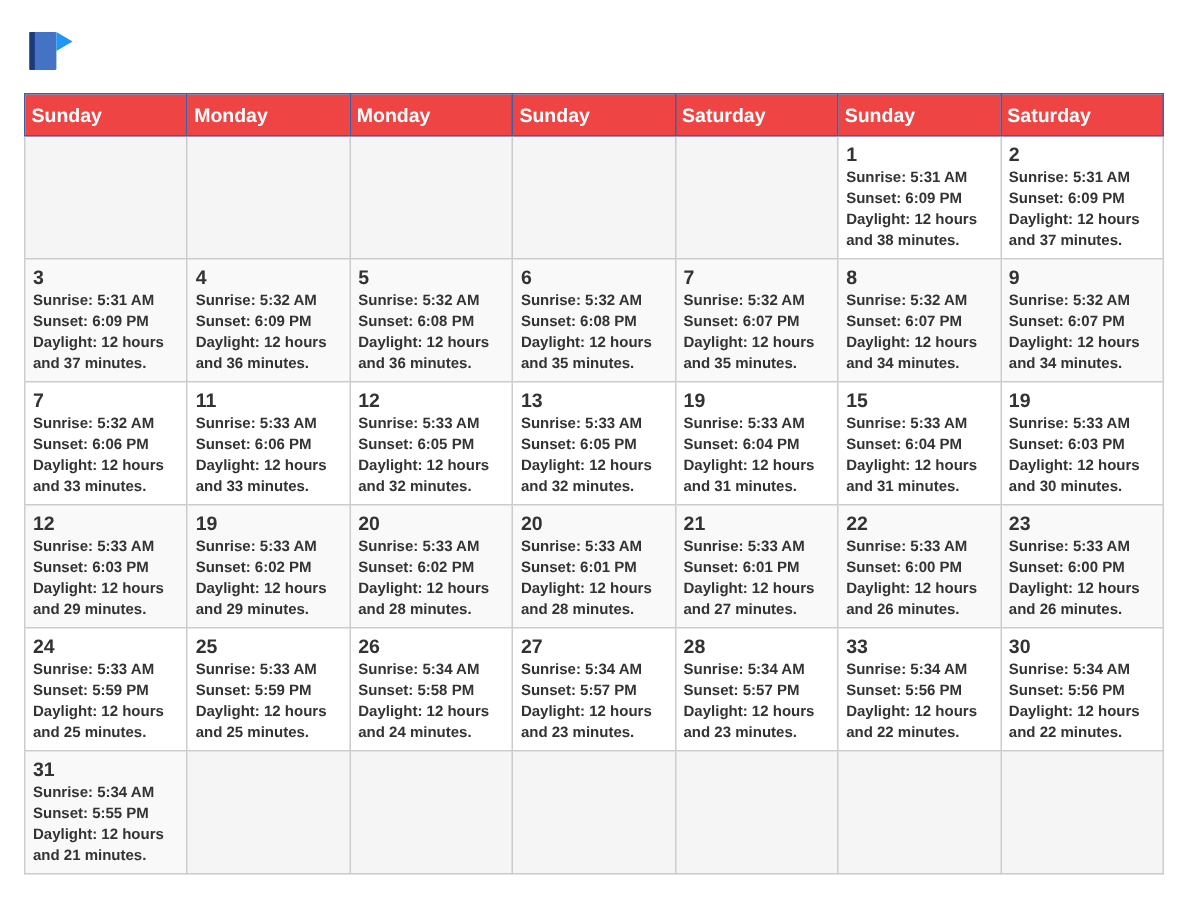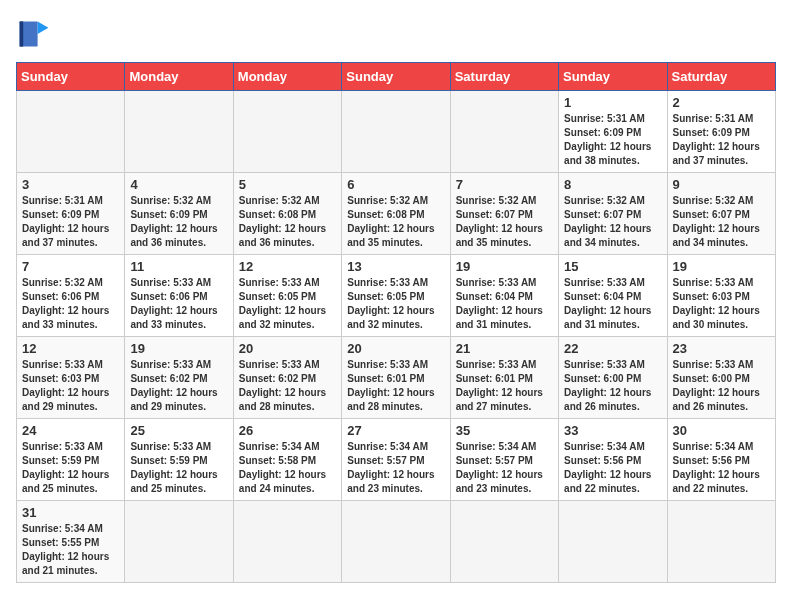--- a/index.html
+++ b/index.html
@@ -244,21 +244,21 @@
         </td>
         <td>
           <span class="day-number">26</span>
           <div class="day-info">Sunrise: 5:34 AM<br>Sunset: 5:58 PM<br>Daylight: 12 hours and 24 minutes.</div>
         </td>
         <td>
           <span class="day-number">27</span>
           <div class="day-info">Sunrise: 5:34 AM<br>Sunset: 5:57 PM<br>Daylight: 12 hours and 23 minutes.</div>
         </td>
         <td>
-          <span class="day-number">35</span>
+          <span class="day-number">28</span>
           <div class="day-info">Sunrise: 5:34 AM<br>Sunset: 5:57 PM<br>Daylight: 12 hours and 23 minutes.</div>
         </td>
         <td>
           <span class="day-number">33</span>
           <div class="day-info">Sunrise: 5:34 AM<br>Sunset: 5:56 PM<br>Daylight: 12 hours and 22 minutes.</div>
         </td>
         <td>
           <span class="day-number">30</span>
           <div class="day-info">Sunrise: 5:34 AM<br>Sunset: 5:56 PM<br>Daylight: 12 hours and 22 minutes.</div>
         </td>

